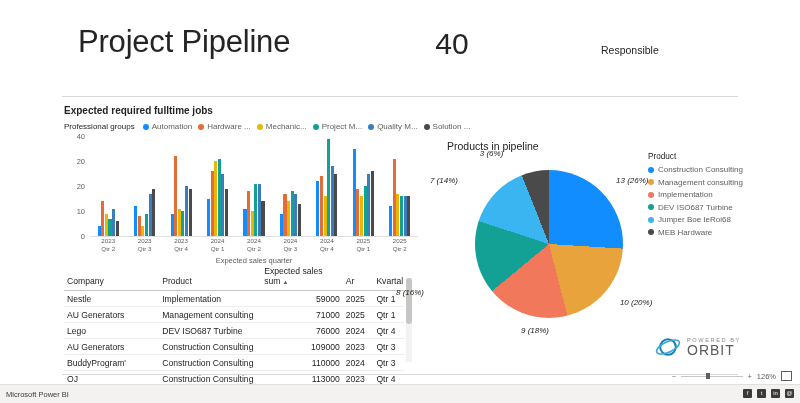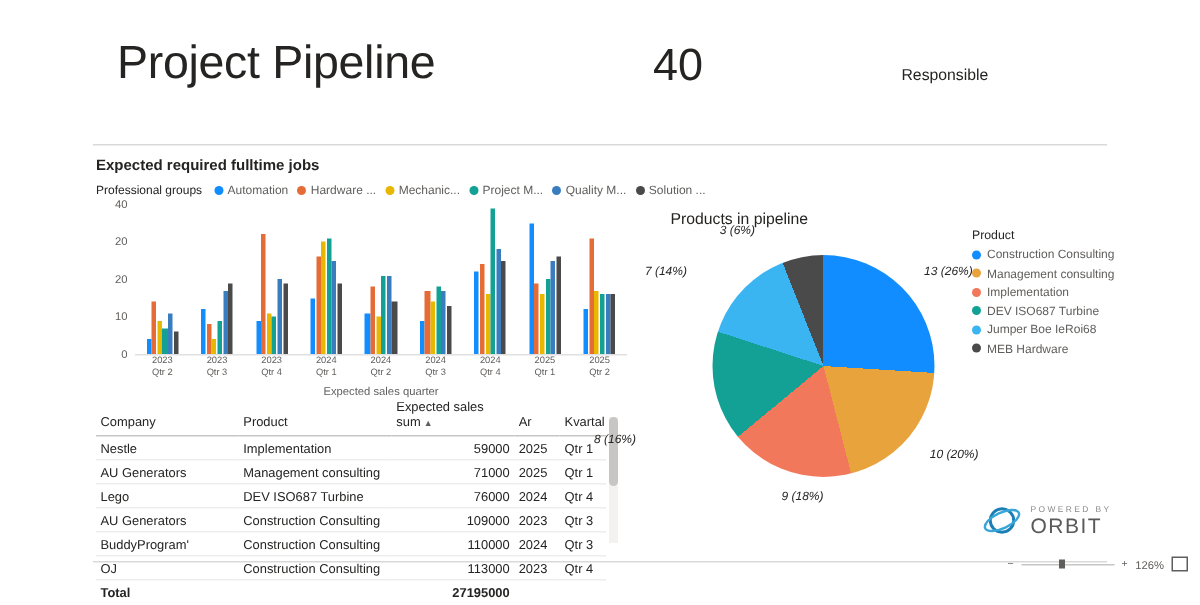--- a/index.html
+++ b/index.html
@@ -686,14 +686,23 @@
     <span class="zoom-arrow">−</span>
     <div class="zoom-slider">
       <div class="track"></div>
       <div class="knob"></div>
     </div>
     <span class="zoom-arrow">+</span>
     <span>126%</span>
     <span class="fit-icon"></span>
   </div>
 
+  <div class="statusbar">
+    <span class="brand">Microsoft Power BI</span>
+    <div class="social" id="social">
+        <span>f</span>
+        <span>t</span>
+        <span>in</span>
+        <span>@</span>
+      </div>
+  </div>
 
 </div>
 
 </body></html>

